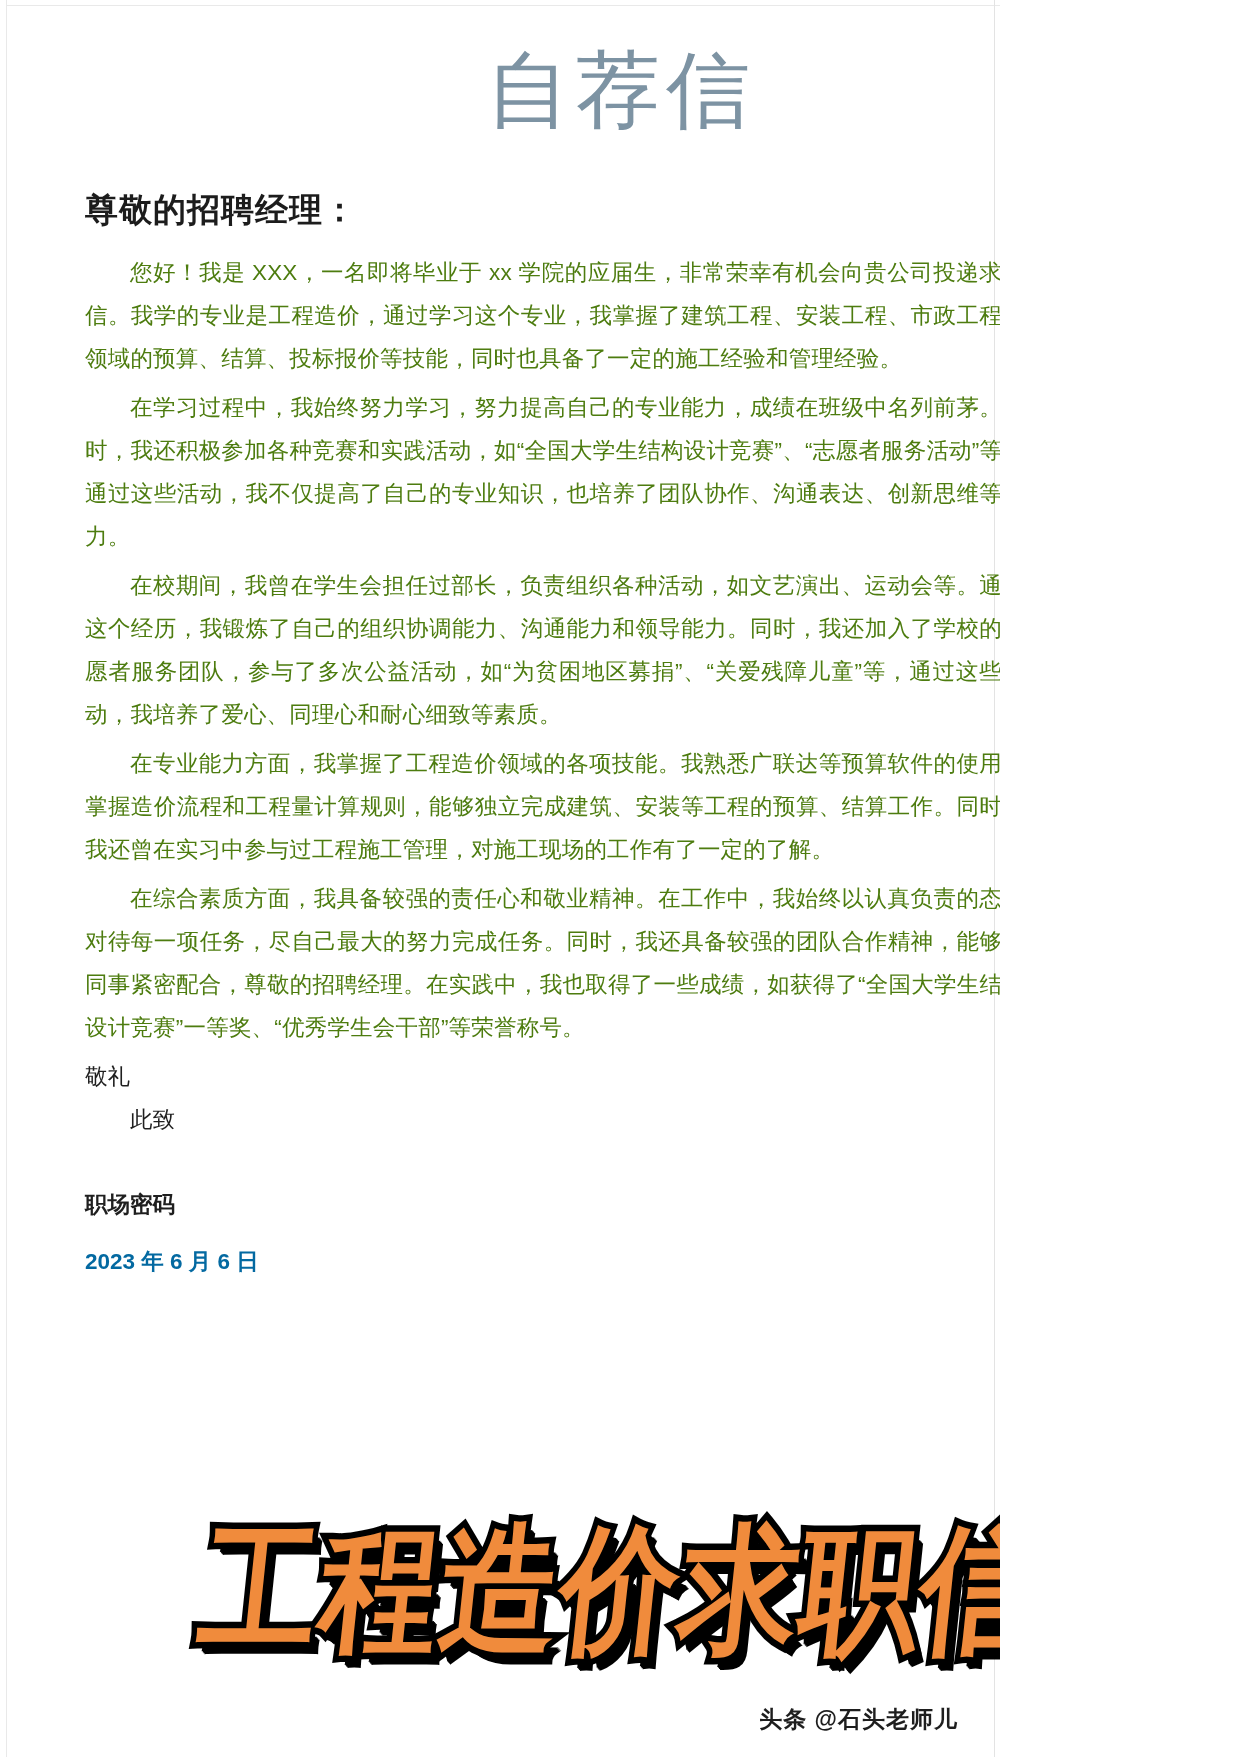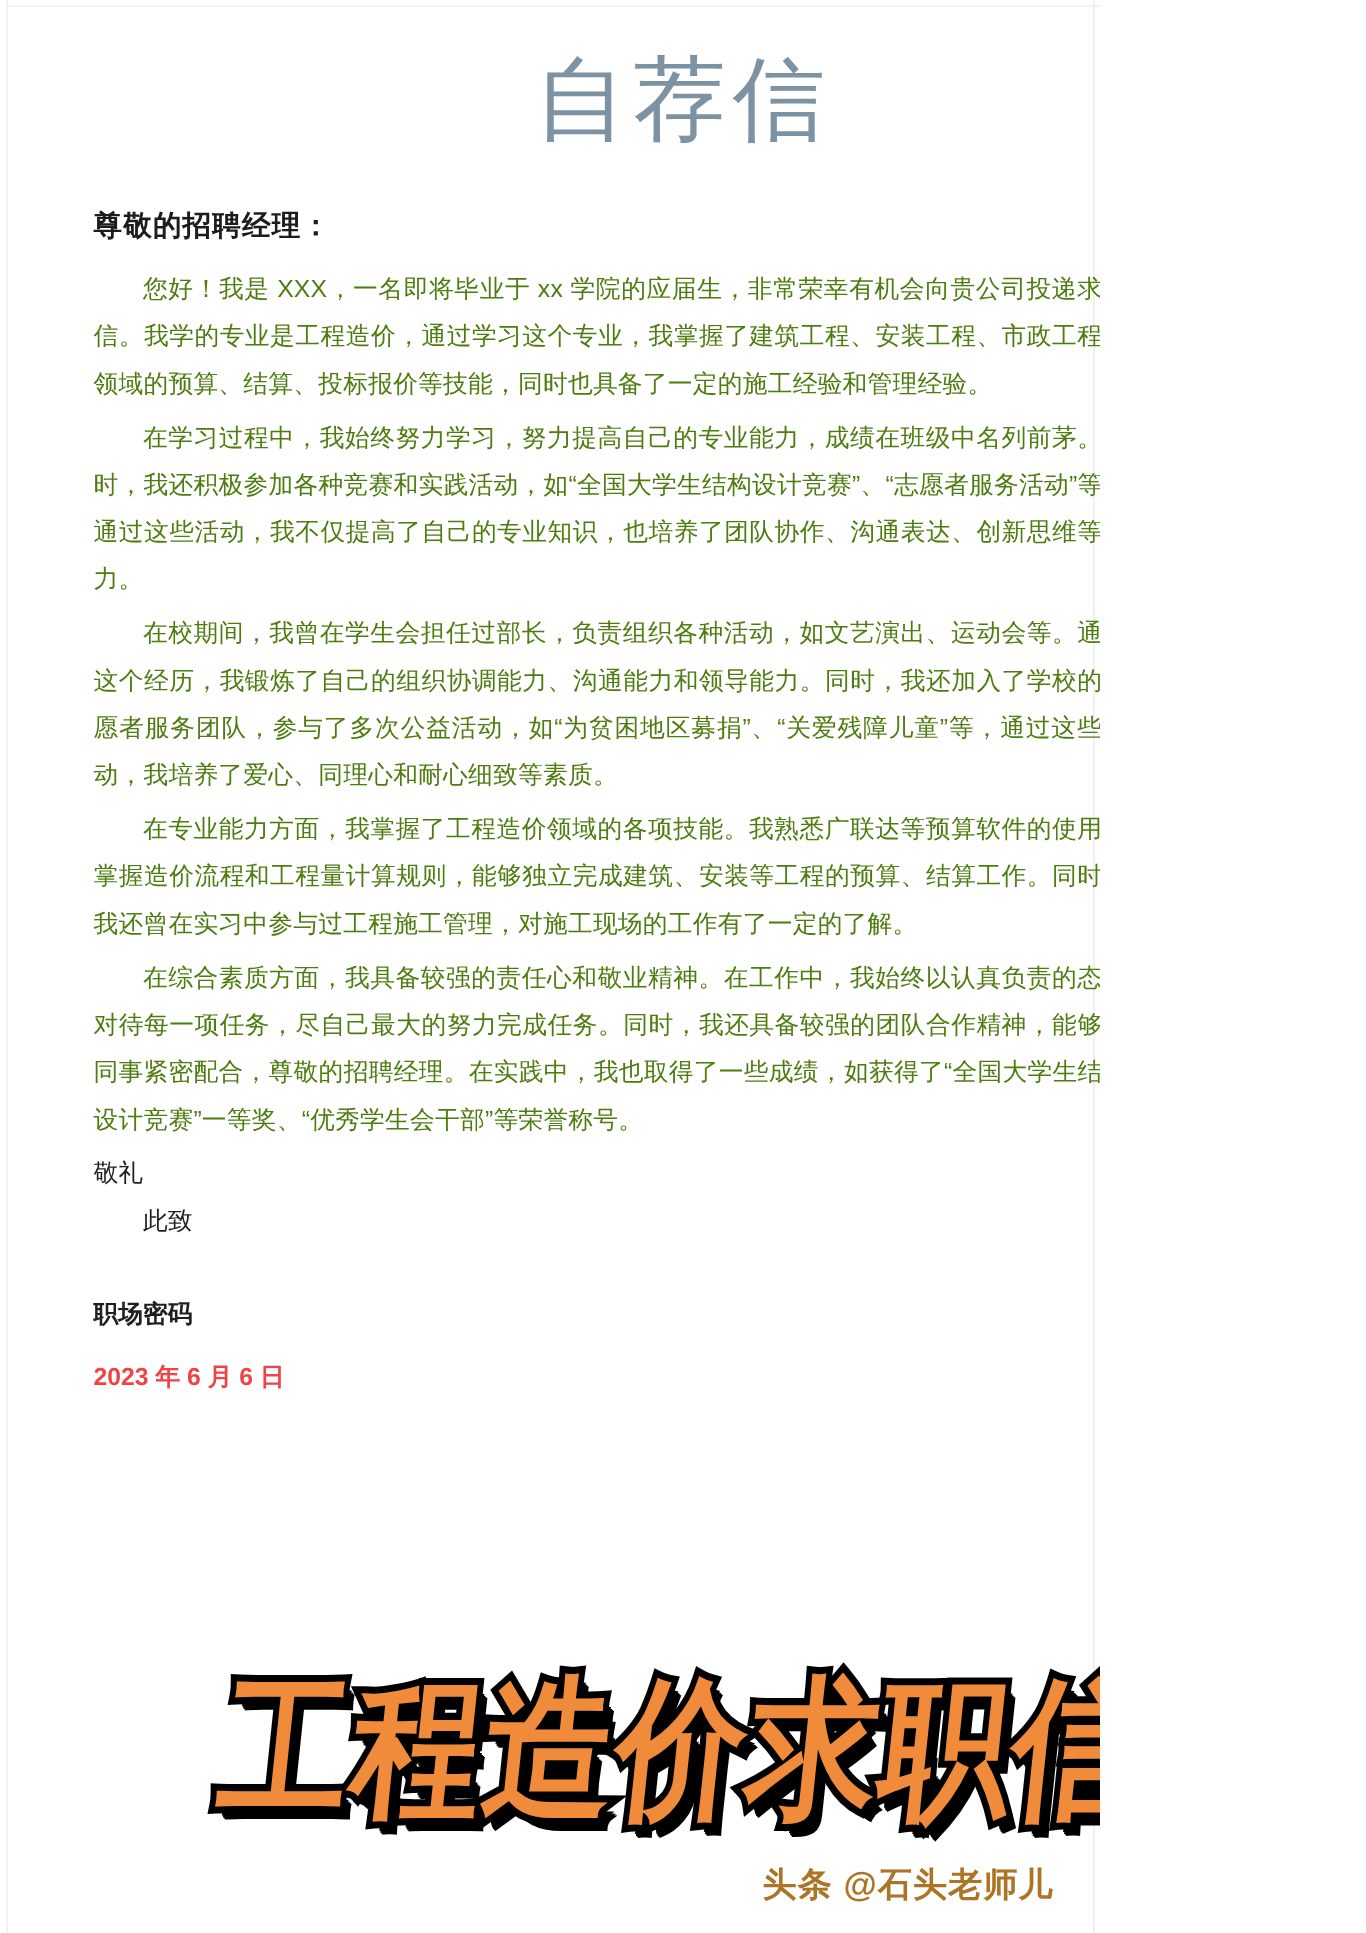--- a/index.html
+++ b/index.html
@@ -57,21 +57,21 @@
   }
 
   
   .letter {
     position: absolute;
     left: 85px;
     top: 188px;
     width: 940px;
   }
   .salutation {
-    font-size: 26px;
+    font-size: 33px;
     font-weight: bold;
     color: #1c1c1c;
     letter-spacing: 1px;
     margin-bottom: 18px;
   }
   .para {
     font-size: 22.5px;
     color: #4d7c0f;
     line-height: 43px;
     text-align: justify;
@@ -96,21 +96,21 @@
     padding-right: 192px;
     font-weight: bold;
   }
   .sign-name {
     font-size: 22.5px;
     color: #1f1f1f;
     line-height: 43px;
   }
   .sign-date {
     font-size: 22.5px;
-    color: #ef4444;
+    color: #0369a1;
     line-height: 43px;
     margin-top: 14px;
     padding-right: 0px;
   }
 
   
   .banner {
     position: absolute;
     left: 0;
     top: 1520px;
@@ -134,23 +134,23 @@
        8px 8px 0 #000,
        9px 9px 0 #000,
       10px 10px 0 #000;
   }
 
   
   .watermark {
     position: absolute;
     right: 42px;
     bottom: 22px;
-    font-size: 31px;
+    font-size: 23px;
     font-weight: bold;
-    color: #a16207;
+    color: #000000;
     letter-spacing: 1px;
     text-shadow: 1.5px 1.5px 0 #ffffff, -1px -1px 0 #ffffff;
     opacity: 0.88;
   }
 </style>
 </head>
 <body>
 
 <div class="page">
 

